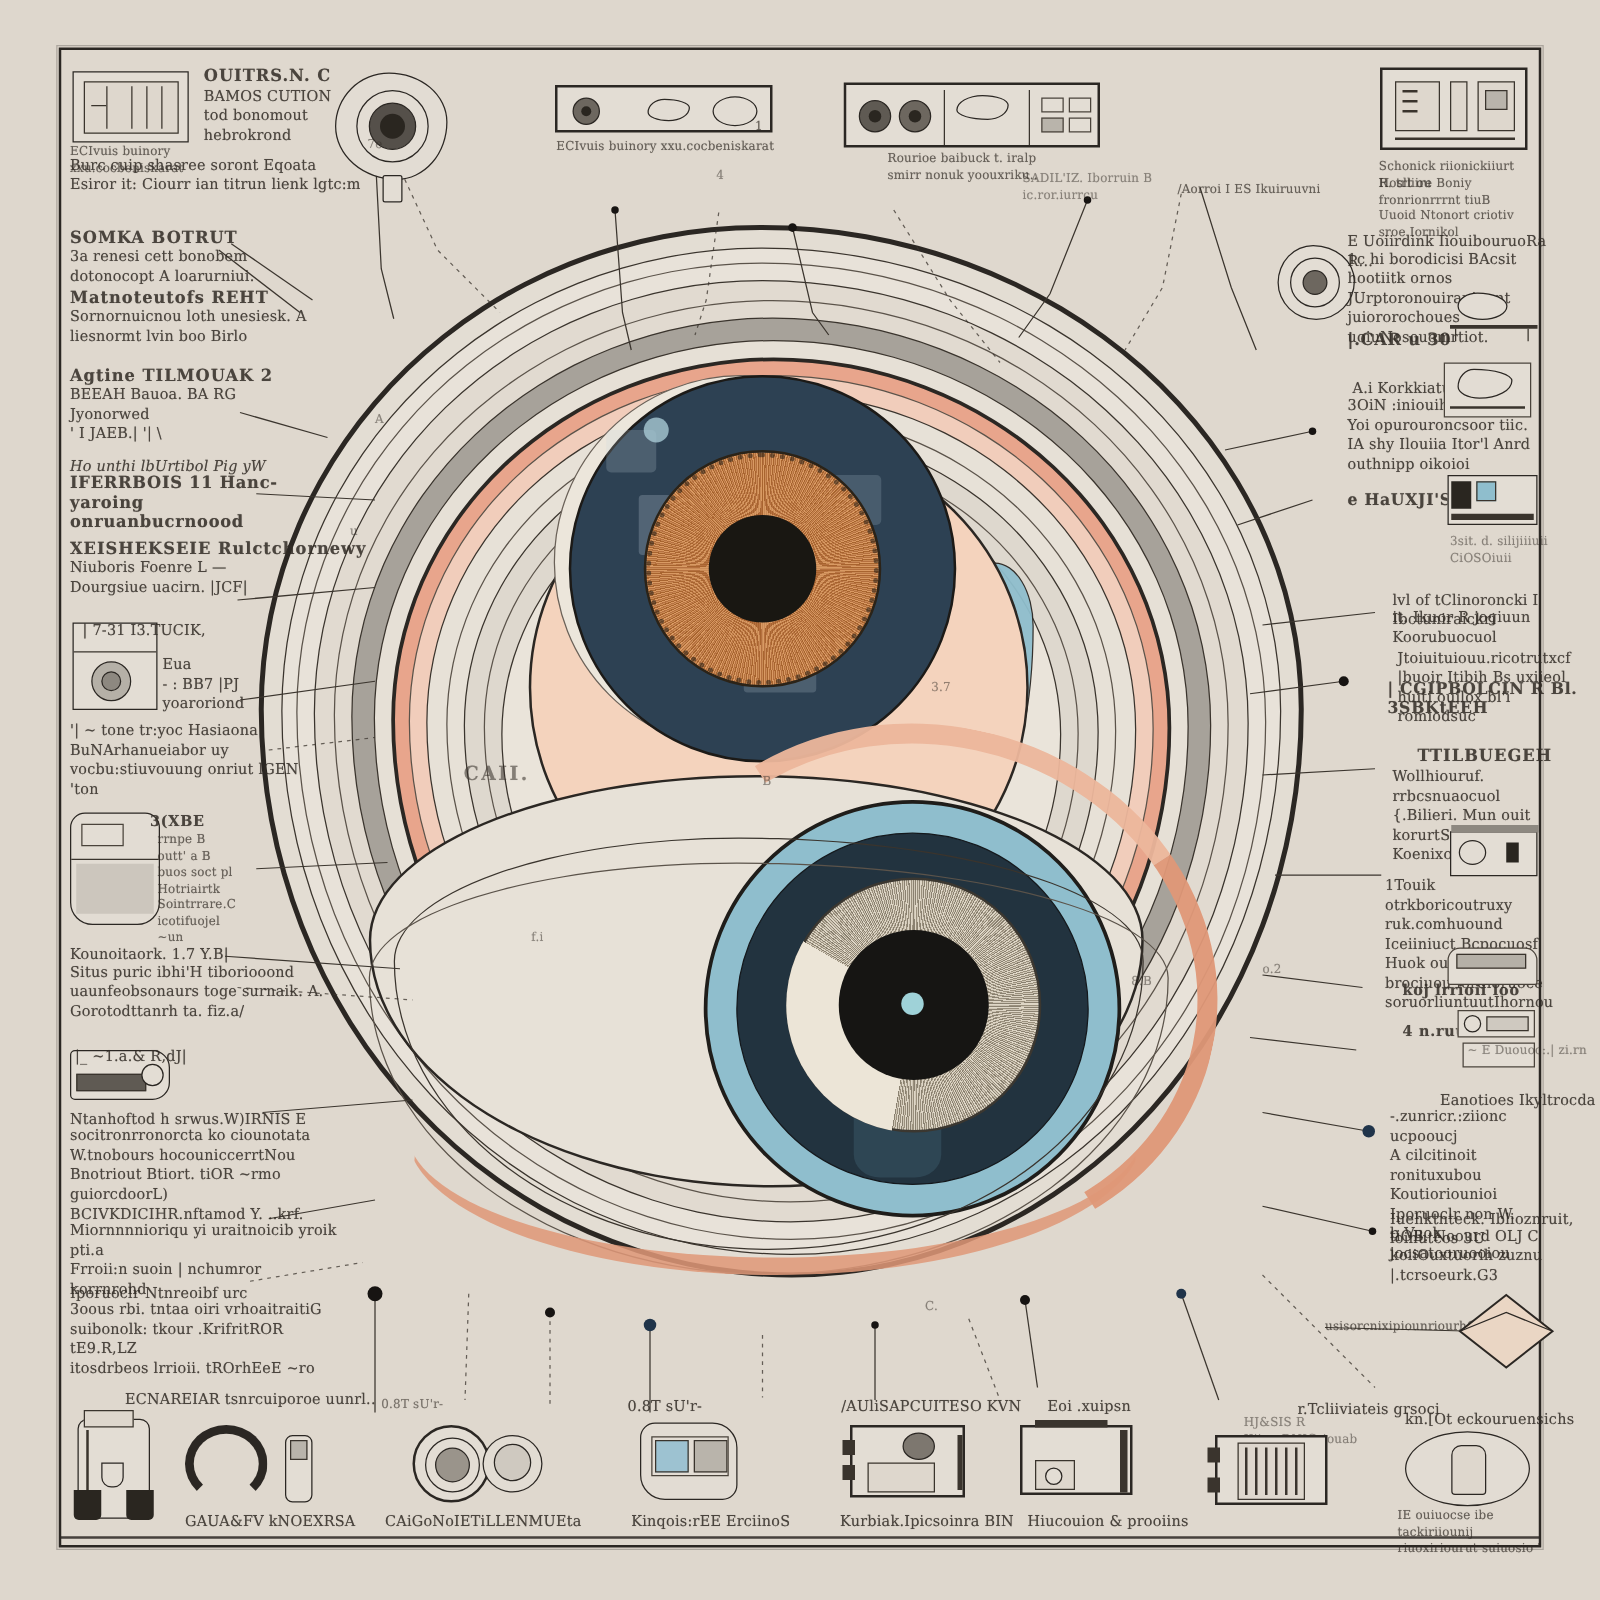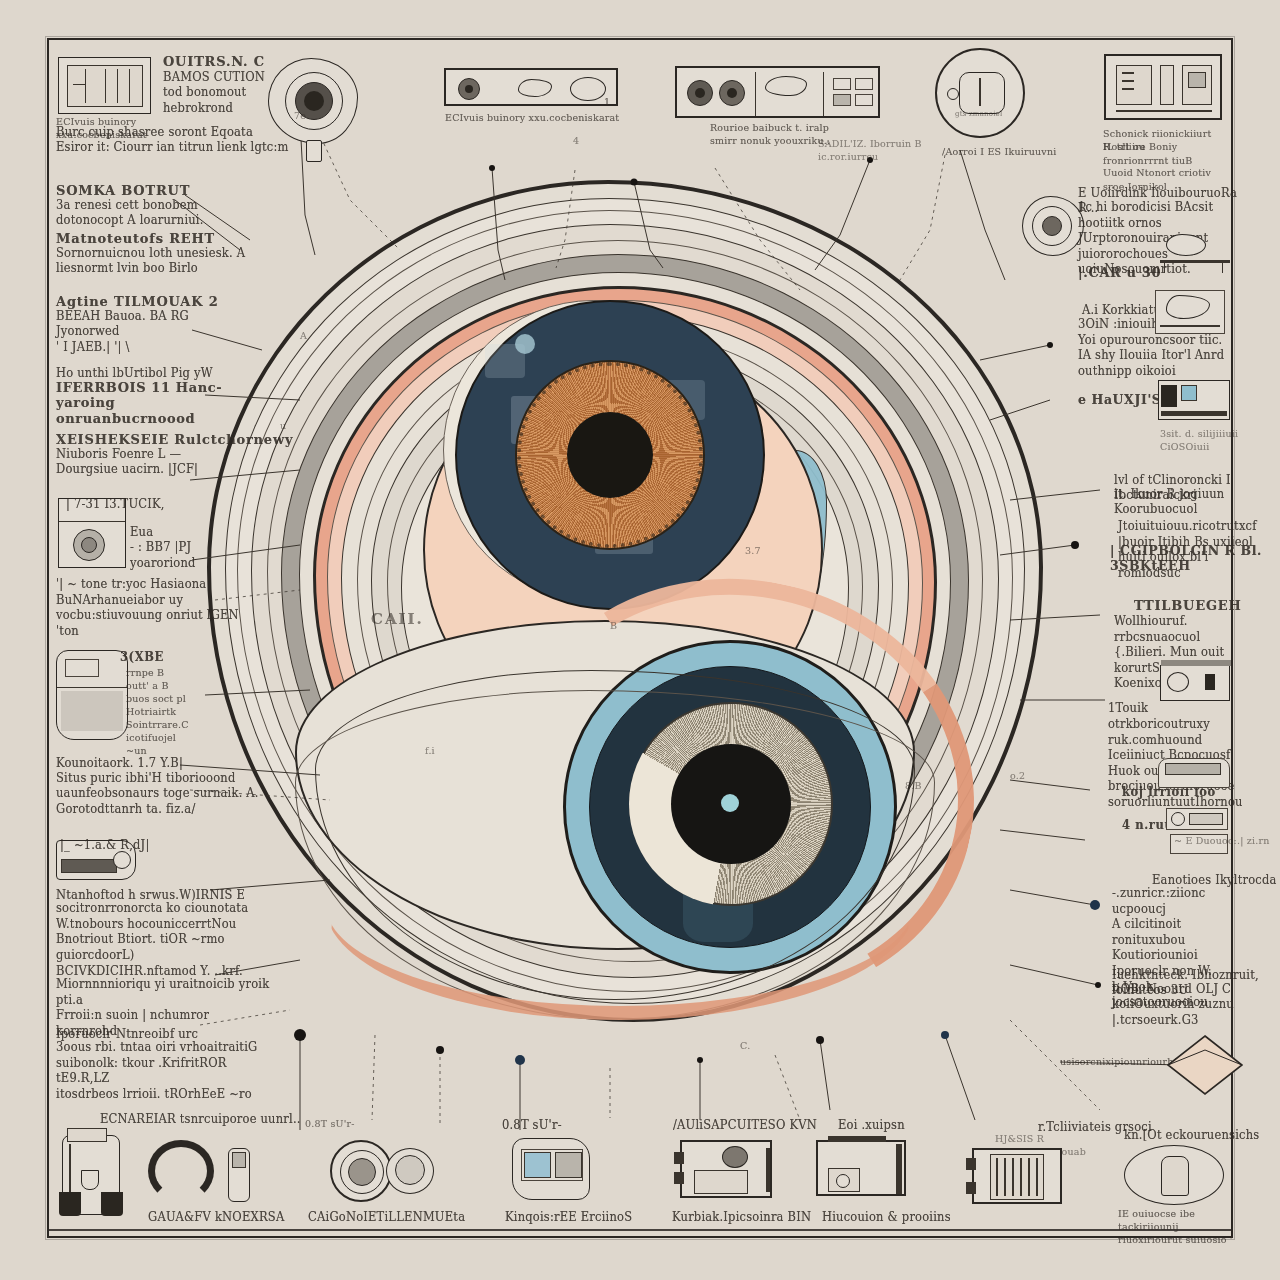--- a/index.html
+++ b/index.html
@@ -275,26 +275,20 @@
     <div class="sk thin" style="left:156px;top:10px;width:18px;height:12px;"></div>
     <div class="sk thin" style="left:178px;top:10px;width:18px;height:12px;"></div>
     <div class="sk thin sk-fill-g" style="left:156px;top:26px;width:18px;height:12px;"></div>
     <div class="sk thin" style="left:178px;top:26px;width:18px;height:12px;"></div>
   </div>
   <div class="ptxt sm" style="left:678px;top:122px;width:135px;margin-left:32px;">Rourioe baibuck  t.  iralp
 smirr nonuk yoouxriku..</div>
   <div class="ptxt sm fade" style="left:818px;top:138px;width:120px;">SADIL'IZ. Iborruin  B
 ic.ror.iurrcu</div>
 
-  <div class="sk sk-round" style="left:935px;top:48px;width:90px;height:90px;border-width:2.4px;">
-    <div class="sk sk-rr" style="left:22px;top:22px;width:46px;height:42px;border-radius:10px;"></div>
-    <div class="sk-bar" style="left:42px;top:28px;width:2px;height:28px;"></div>
-    <div class="sk sk-round" style="left:10px;top:38px;width:12px;height:12px;"></div>
-    <div class="ptxt sm fade" style="left:18px;top:58px;font-size:7px;">gts  zmanoiel</div>
-  </div>
   <div class="ptxt sm" style="left:942px;top:146px;width:130px;">/Aorroi I ES Ikuiruuvni</div>
 
   <div class="sk" style="left:1104px;top:54px;width:118px;height:66px;border-width:2.2px;">
     <div class="sk-in" style="left:10px;top:9px;width:36px;height:40px;"></div>
     <div class="sk-bar" style="left:16px;top:16px;width:12px;height:2px;"></div>
     <div class="sk-bar" style="left:16px;top:24px;width:12px;height:2px;"></div>
     <div class="sk-bar" style="left:16px;top:32px;width:12px;height:2px;"></div>
     <div class="sk-in" style="left:54px;top:9px;width:14px;height:40px;"></div>
     <div class="sk-in" style="left:76px;top:9px;width:30px;height:40px;"></div>
     <div class="sk-in sk-fill-g" style="left:82px;top:16px;width:18px;height:16px;"></div>
@@ -321,21 +315,21 @@
 dotonocopt A loarurniui.</div>
 
   <div class="ptxt hd" style="left:56px;top:231px;">Matnoteutofs  REHT</div>
   <div class="ptxt" style="left:56px;top:246px;width:190px;">Sornornuicnou loth unesiesk. A
 liesnormt lvin boo Birlo</div>
 
   <div class="ptxt hd" style="left:56px;top:294px;">Agtine TILMOUAK 2</div>
   <div class="ptxt" style="left:56px;top:309px;width:190px;">BEEAH Bauoa. BA RG Jyonorwed
 ' I JAEB.|   '|  \</div>
 
-  <div class="ptxt" style="left:56px;top:366px;width:180px;">Ho unthi lbUrtibol  Pig  yW</div>
+  <div class="ptxt" style="left:56px;top:366px;width:180px;font-style:italic;">Ho unthi lbUrtibol  Pig  yW</div>
   <div class="ptxt bold" style="left:56px;top:380px;width:190px;font-size:13px;">IFERRBOIS 11   Hanc-
 yaroing onruanbucrnoood</div>
 
   <div class="ptxt hd" style="left:56px;top:432px;text-align:center;">XEISHEKSEIE  Rulctchornewy</div>
   <div class="ptxt" style="left:56px;top:447px;width:190px;">Niuboris Foenre L    —
 Dourgsiue uacirn. |JCF|</div>
 
   <div class="sk" style="left:58px;top:498px;width:68px;height:70px;border-width:1.4px;">
     <div class="sk-bar" style="left:0;top:22px;width:66px;height:1.2px;"></div>
     <div class="sk sk-round" style="left:14px;top:30px;width:32px;height:32px;background:#b5b0a7;"></div>

